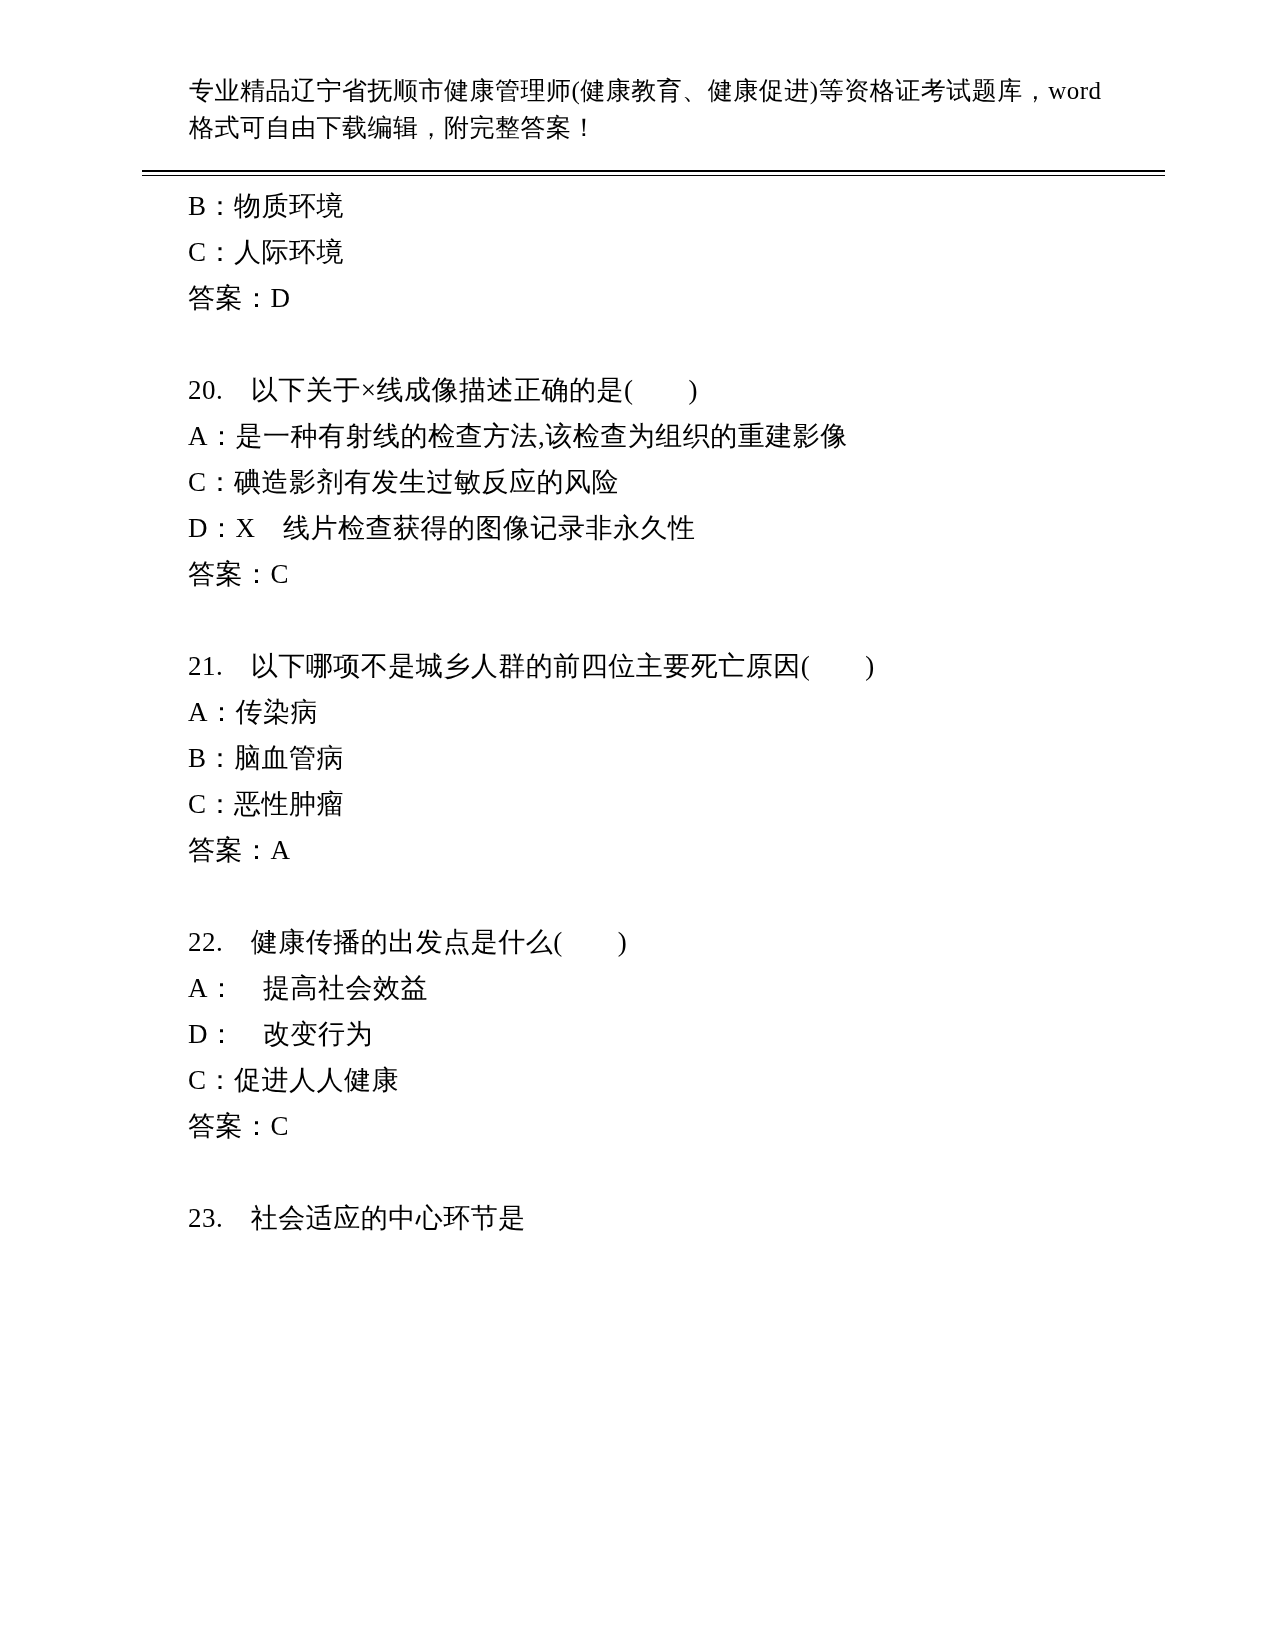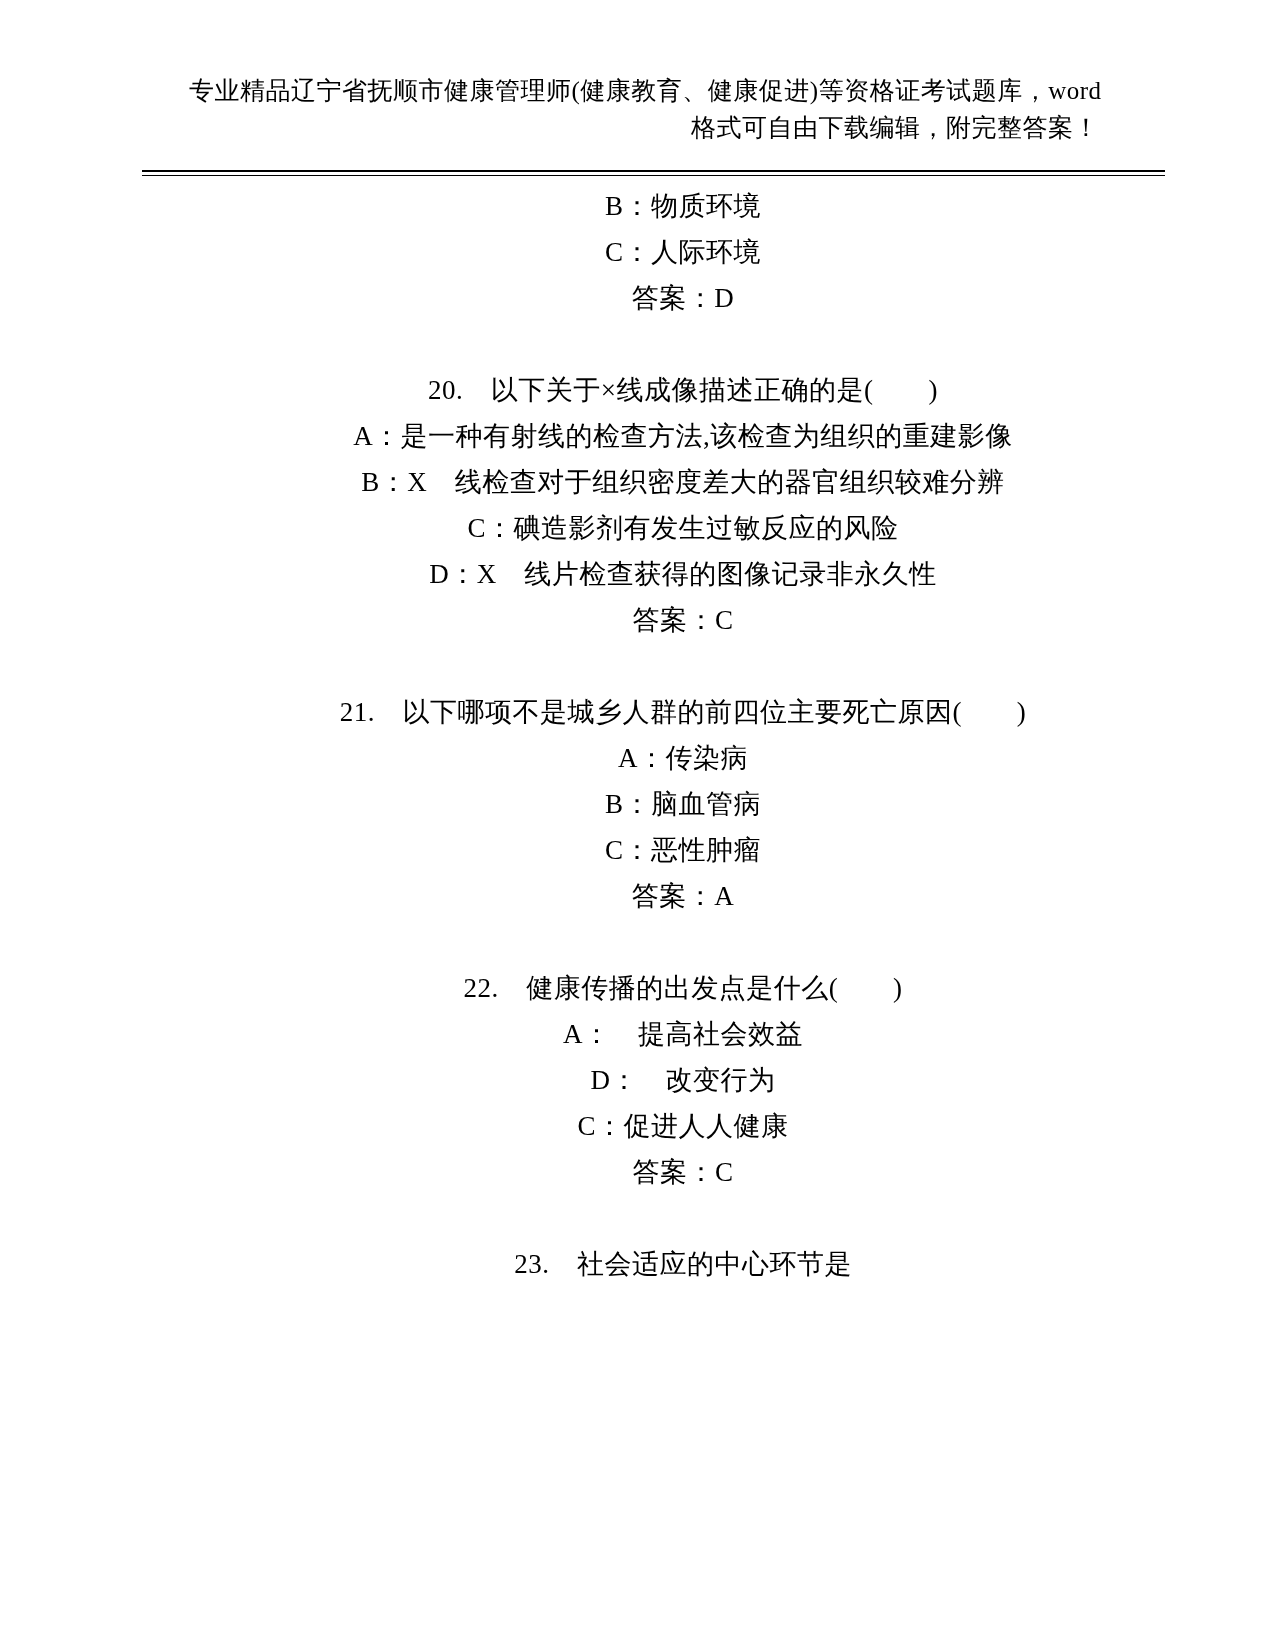--- a/index.html
+++ b/index.html
@@ -14,21 +14,20 @@
     background: #ffffff;
     color: #000000;
     font-family: "Liberation Serif", "DejaVu Serif", serif;
     overflow: hidden;
   }
   .header {
     position: absolute;
     left: 189px;
     top: 72px;
     width: 910px;
-    text-align: right;
   }
   .header-line {
     font-size: 25px;
     line-height: 37px;
     white-space: pre;
     letter-spacing: 0.5px;
   }
   .double-rule {
     position: absolute;
     left: 142px;
@@ -43,21 +42,20 @@
     left: 188px;
     top: 183px;
     width: 990px;
   }
   .line {
     font-size: 27px;
     height: 46px;
     line-height: 46px;
     white-space: pre;
     letter-spacing: 0.5px;
-    text-align: center;
   }
   .answer {
     font-weight: 400;
   }
   .spacer {
     height: 46px;
   }
 </style>
 </head>
 <body>
@@ -77,21 +75,20 @@
       <div class="line">B：物质环境</div>
       <div class="line">C：人际环境</div>
       <div class="line answer">答案：D</div>
     </section>
 
     <div class="spacer"></div>
 
     <section>
       <div class="line">20.　以下关于×线成像描述正确的是(　　)</div>
       <div class="line">A：是一种有射线的检查方法,该检查为组织的重建影像</div>
-      <div class="line">B：X　线检查对于组织密度差大的器官组织较难分辨</div>
       <div class="line">C：碘造影剂有发生过敏反应的风险</div>
       <div class="line">D：X　线片检查获得的图像记录非永久性</div>
       <div class="line answer">答案：C</div>
     </section>
 
     <div class="spacer"></div>
 
     <section>
       <div class="line">21.　以下哪项不是城乡人群的前四位主要死亡原因(　　)</div>
       <div class="line">A：传染病</div>

